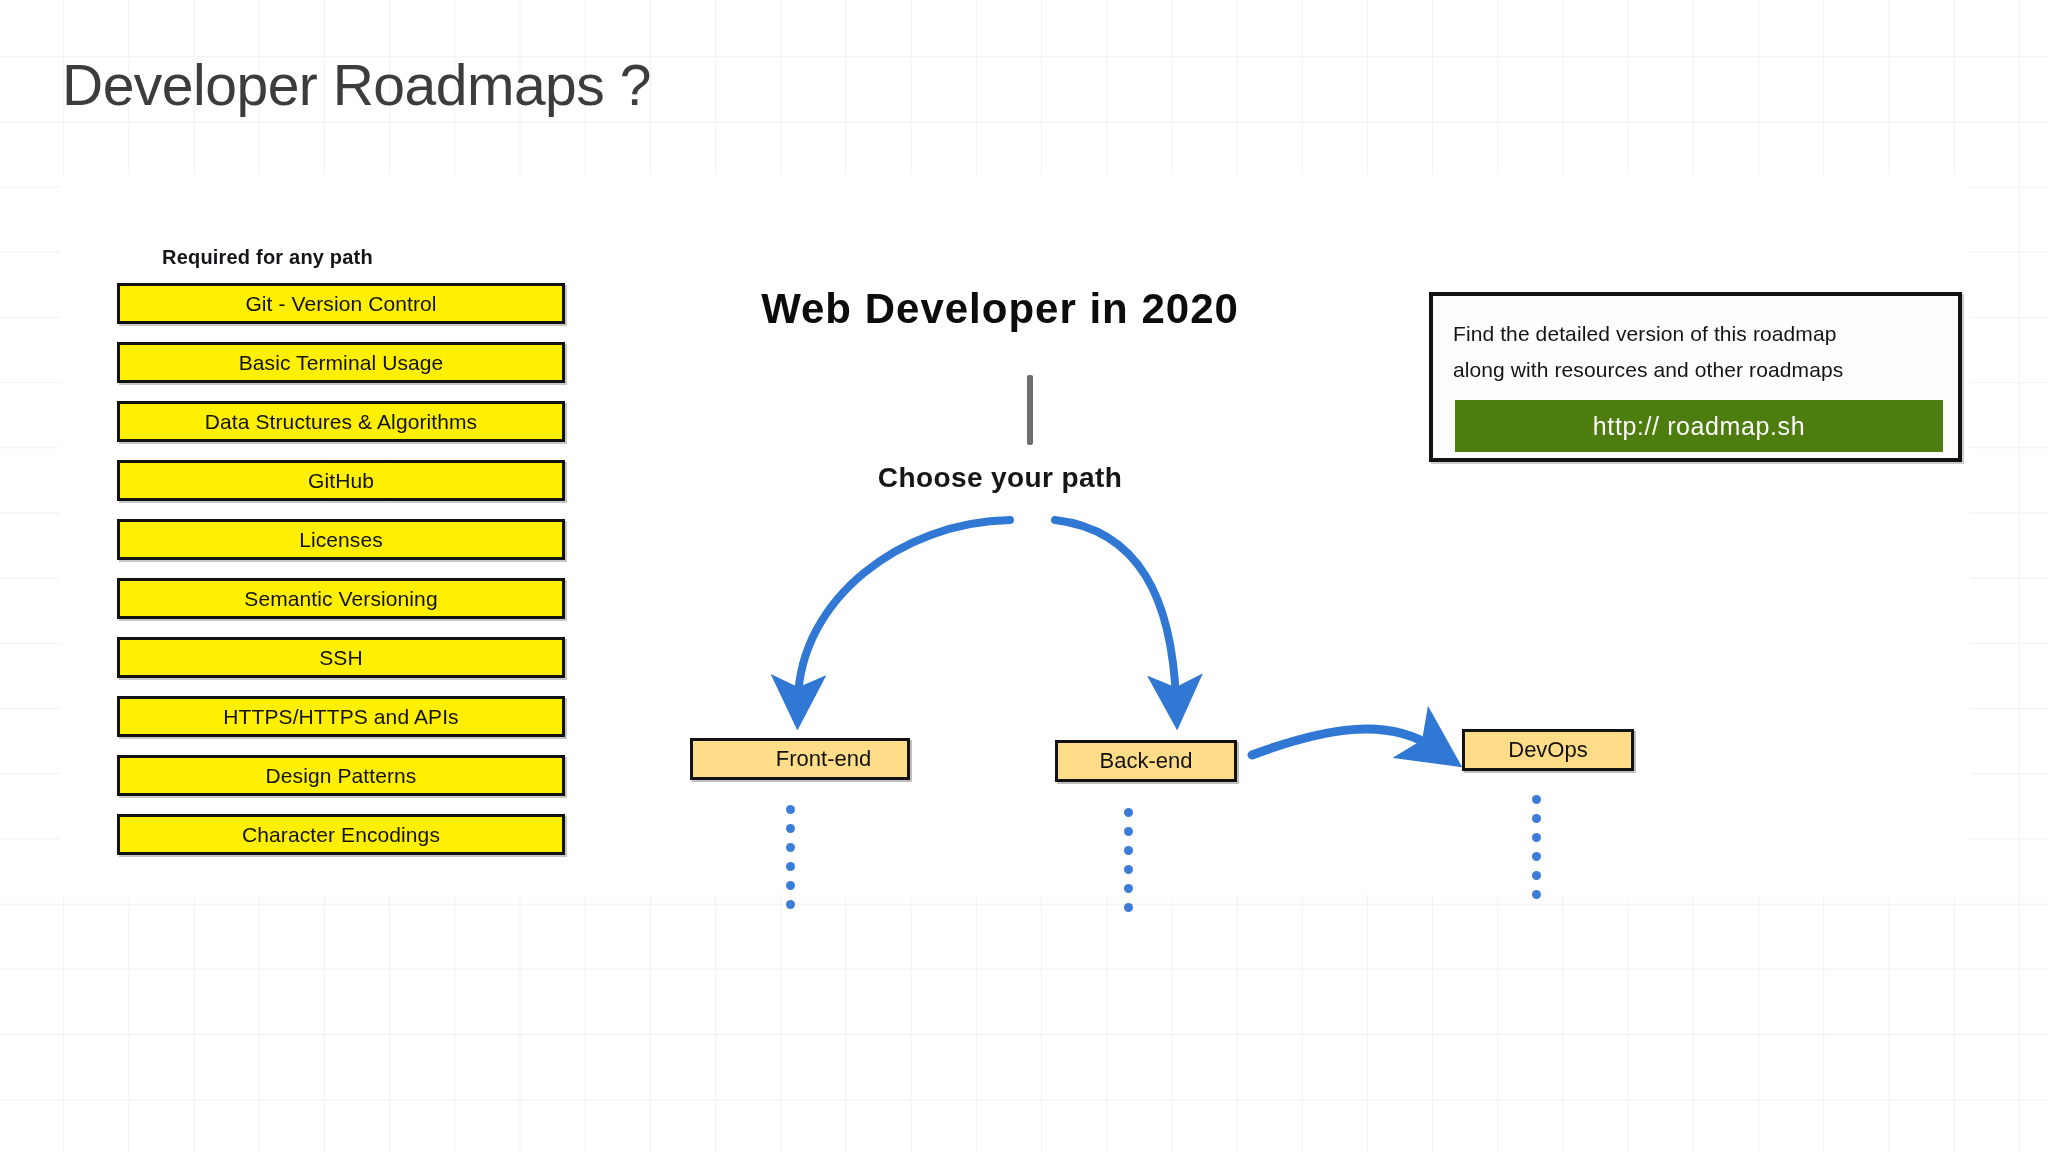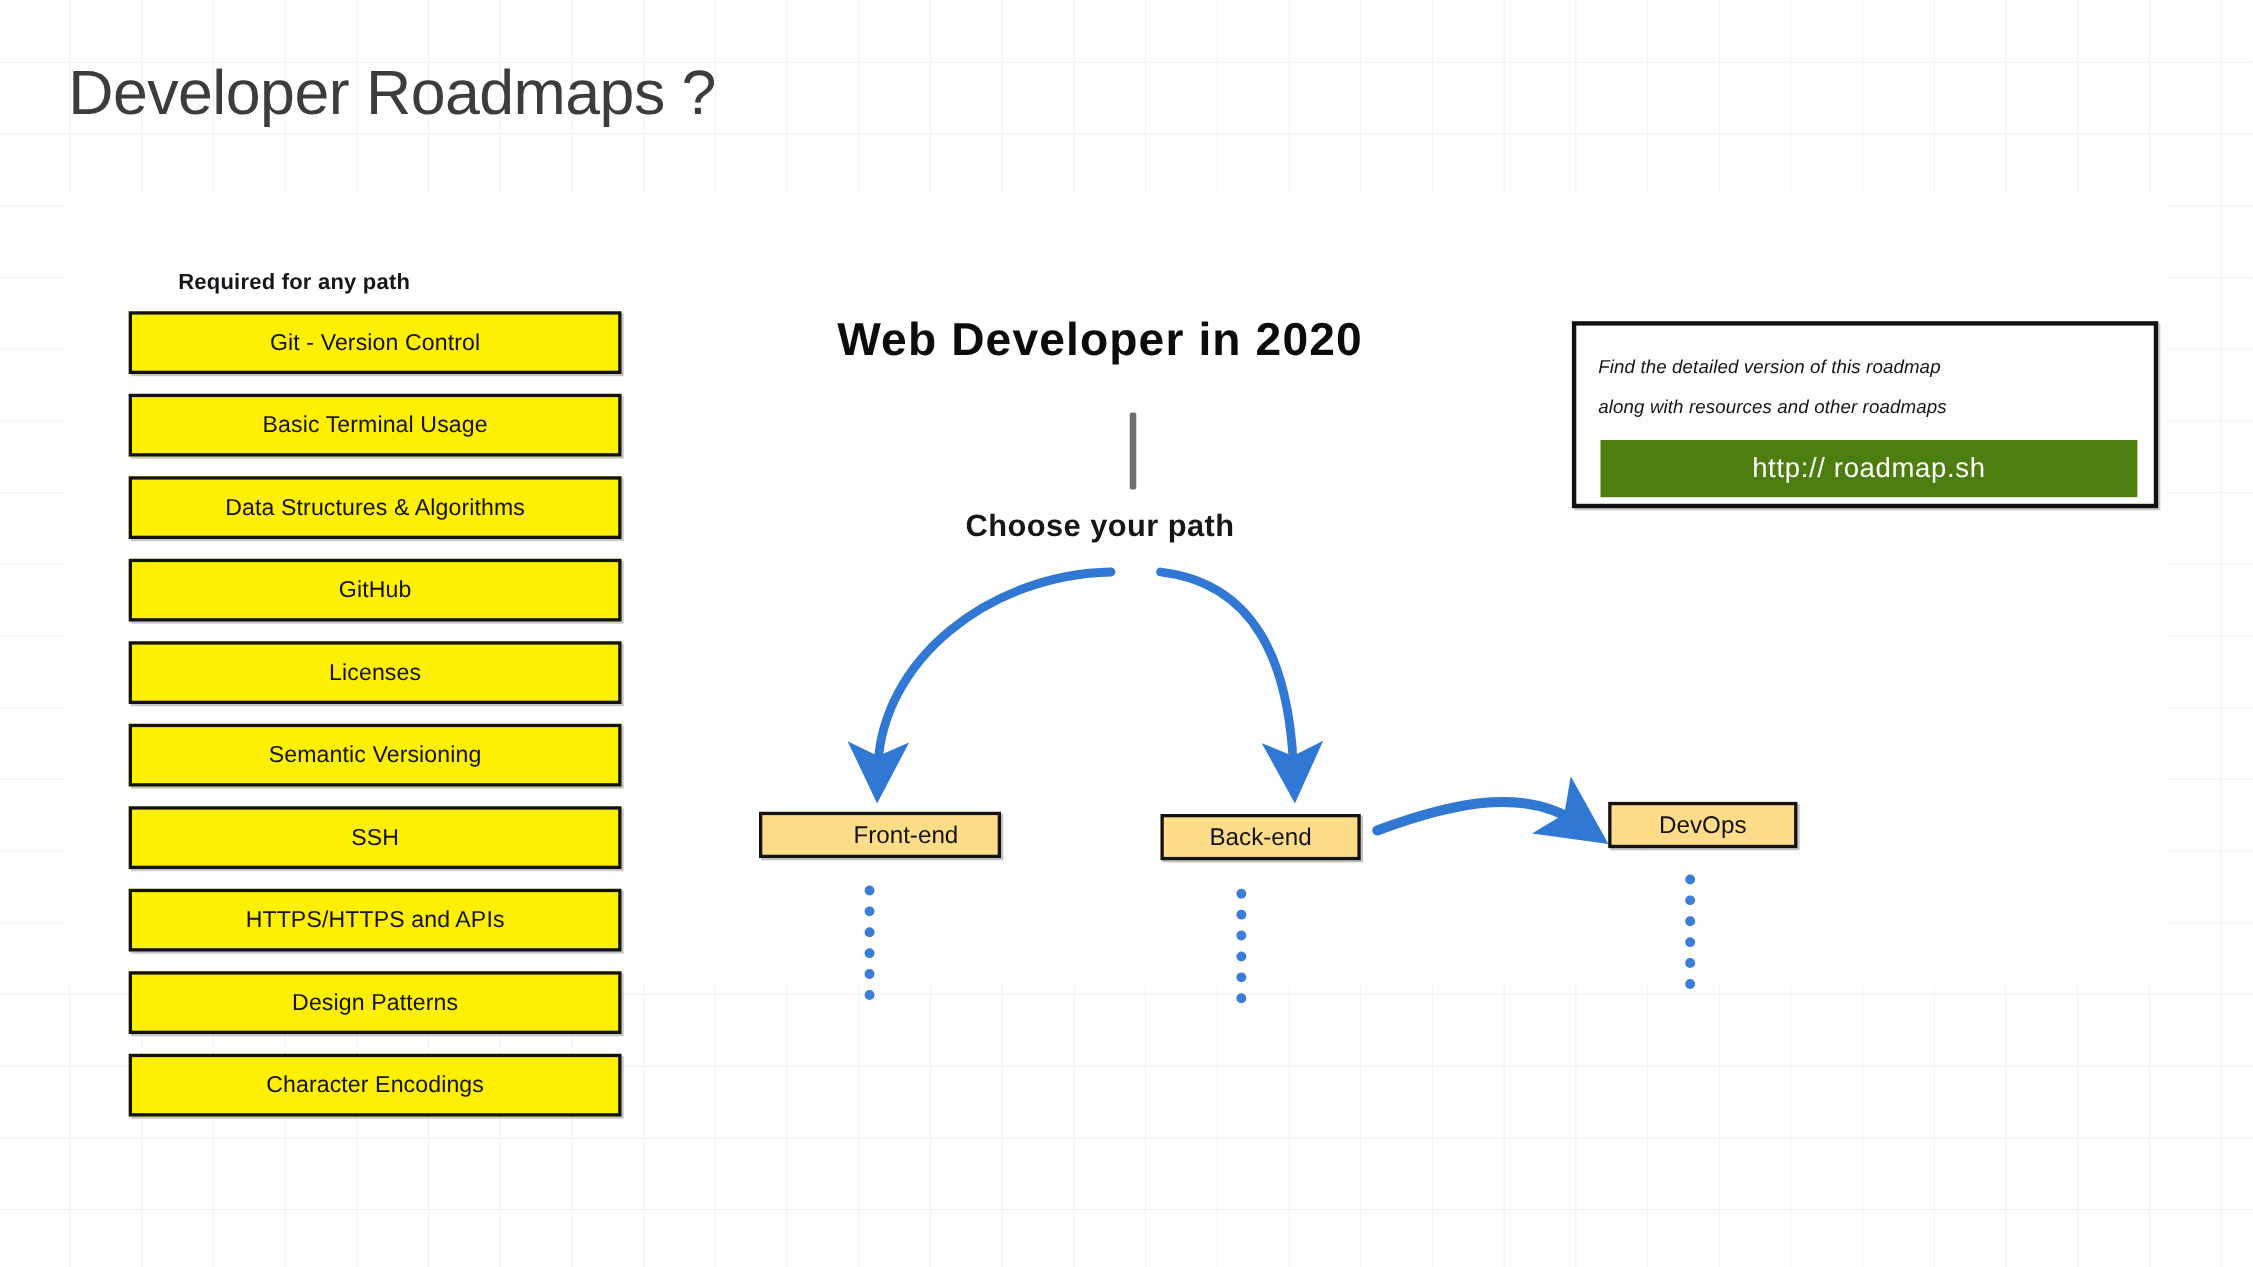--- a/index.html
+++ b/index.html
@@ -61,21 +61,21 @@
     font-size: 20px;
     font-weight: 700;
     color: #15161a;
     letter-spacing: 0.2px;
     margin-bottom: 14px;
     white-space: nowrap;
     margin-left: 45px;
   }
   .req-item {
     position: relative;
-    height: 57px;
+    height: 41px;
     margin-bottom: 18px;
     background: #ffef00;
     border: 3px solid #121212;
     box-sizing: border-box;
     display: flex;
     align-items: center;
     justify-content: center;
     box-shadow: 2px 2px 0 rgba(0,0,0,0.22);
   }
   .req-item span {
@@ -175,26 +175,25 @@
     top: 292px;
     width: 533px;
     height: 170px;
     background: #fdfdfd;
     border: 4px solid #111111;
     box-sizing: border-box;
     padding: 20px 20px 0 20px;
     box-shadow: 2px 2px 0 rgba(0,0,0,0.2);
   }
   .info-line {
-    font-size: 17px;
+    font-size: 21px;
     color: #141414;
     line-height: 36px;
     letter-spacing: 0.1px;
     white-space: nowrap;
-    font-style: italic;
   }
   #info-url-bar {
     margin-top: 12px;
     margin-left: 2px;
     width: 488px;
     height: 52px;
     background: #4d7c0f;
     display: flex;
     align-items: center;
     justify-content: center;

